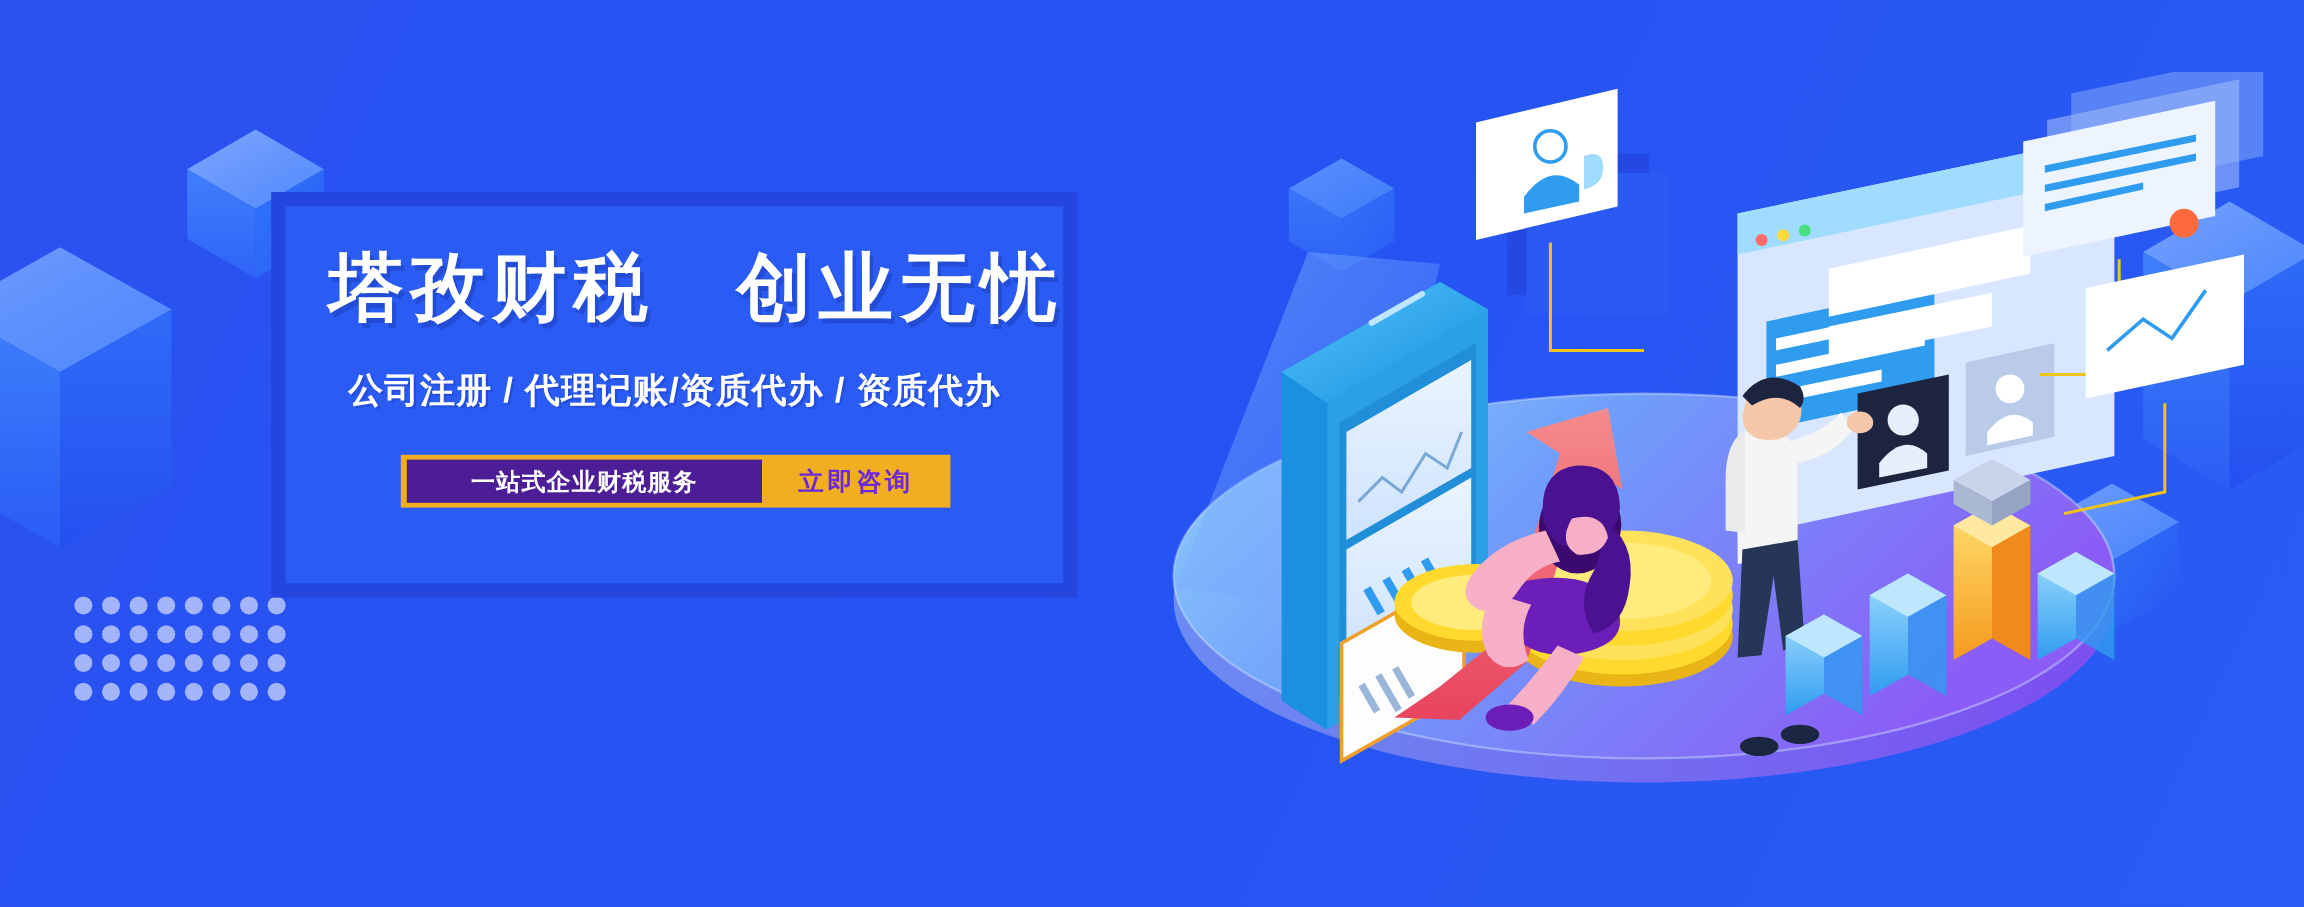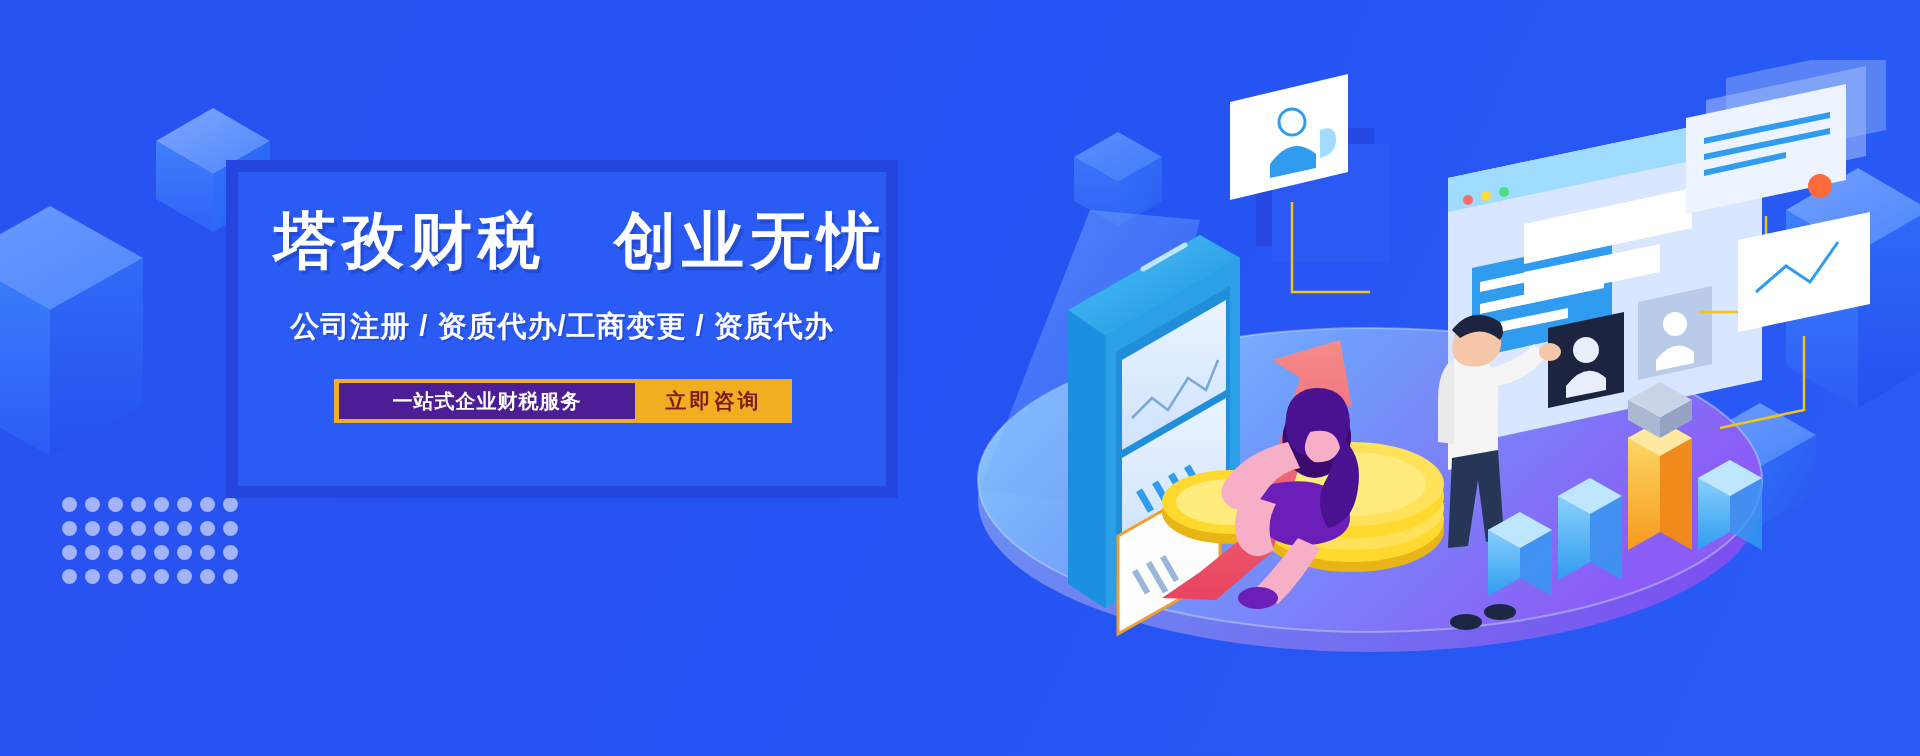--- a/index.html
+++ b/index.html
@@ -83,21 +83,21 @@
     margin:4px 0 4px 5px;
     width:296px; height:36px;
     background:#4c1d95;
     color:#ffffff;
     font-size:20px; font-weight:700; letter-spacing:1px;
     display:flex; align-items:center; justify-content:center;
     white-space:nowrap;
   }
   #cta-button {
     flex:1; height:44px;
-    color:#7f1d1d;
+    color:#6d28d9;
     font-size:21px; font-weight:700; letter-spacing:3px;
     display:flex; align-items:center; justify-content:center;
     white-space:nowrap;
   }
 
   
   #illus { position:absolute; left:900px; top:60px; width:1020px; height:620px; }
 </style>
 </head>
 <body>
@@ -444,21 +444,21 @@
       <polygon points="728,340 760,358 760,378 728,360" fill="#aab8d2"></polygon>
       <polygon points="792,340 792,360 760,378 760,358" fill="#94a4c2"></polygon>
     </g>
   </svg>
 
   <div id="text-frame">
     <div id="text-frame-inner">
 
       <div id="headline">塔孜财税　创业无忧</div>
 
-      <div id="subhead">公司注册 / 资质代办/工商变更 / 资质代办</div>
+      <div id="subhead">公司注册 / 代理记账/资质代办 / 资质代办</div>
 
       <div id="cta">
         <div id="cta-tagline">一站式企业财税服务</div>
         <div id="cta-button">立即咨询</div>
       </div>
 
     </div>
   </div>
 
 </div>

